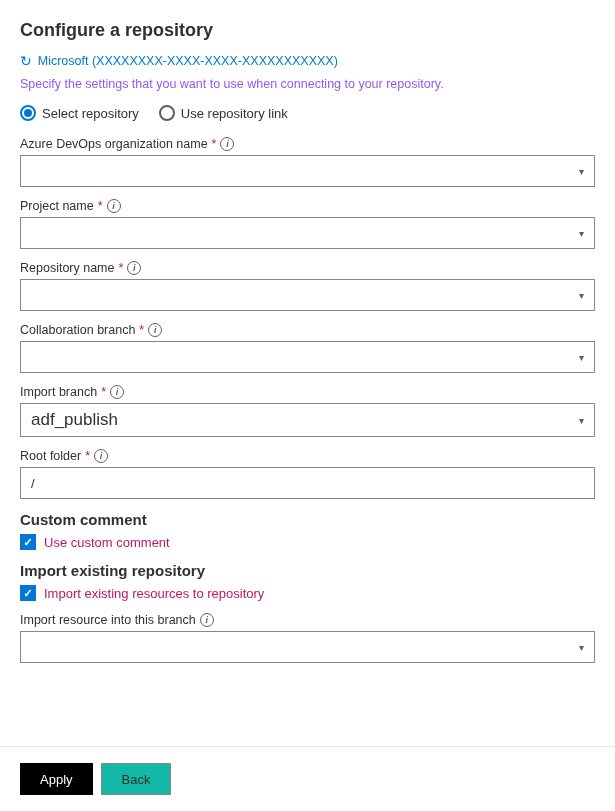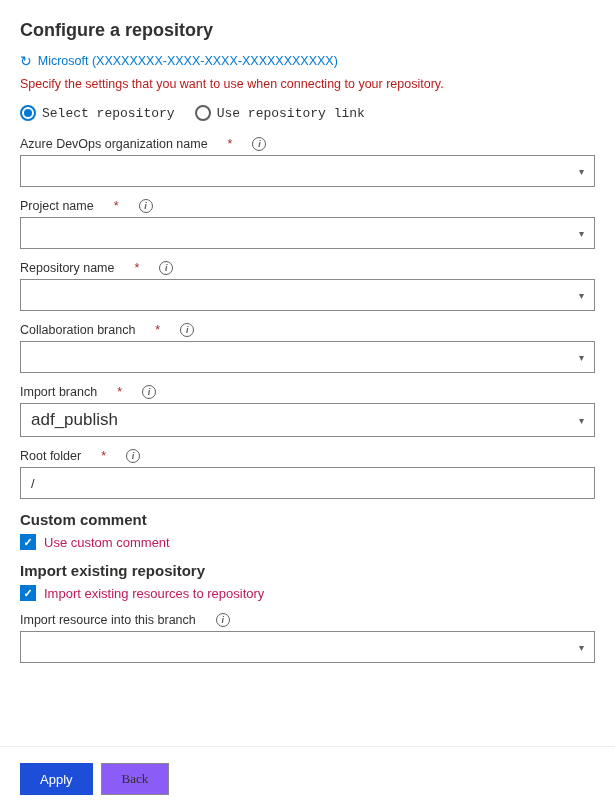--- a/index.html
+++ b/index.html
@@ -31,29 +31,28 @@
       color: #0078d4;
       font-size: 12.5px;
     }
     .refresh-icon {
       color: #0078d4;
       font-size: 14px;
       cursor: pointer;
     }
     .description {
       font-size: 12.5px;
-      color: #b91c1c;
+      color: #8b5cf6;
       margin-bottom: 14px;
     }
     .radio-group {
       display: flex;
       align-items: flex-end;
       gap: 20px;
       margin-bottom: 16px;
-      font-family: Liberation Mono, monospace;
     }
     .radio-option {
       display: flex;
       align-items: center;
       gap: 6px;
       cursor: pointer;
     }
     .radio-circle {
       width: 16px;
       height: 16px;
@@ -81,21 +80,21 @@
     }
     .field-group {
       margin-bottom: 12px;
     }
     .field-label {
       font-size: 12.5px;
       color: #323130;
       margin-bottom: 4px;
       display: flex;
       align-items: center;
-      gap: 20px;
+      gap: 4px;
     }
     .required-star {
       color: #a4262c;
     }
     .info-icon {
       width: 14px;
       height: 14px;
       border-radius: 50%;
       border: 1.5px solid #605e5c;
       display: inline-flex;
@@ -177,36 +176,36 @@
       margin: 0 -20px;
     }
     .footer {
       padding: 16px 20px;
       display: flex;
       align-items: center;
       gap: 8px;
       margin: 0 -20px;
     }
     .btn-primary {
-      background: #1d4ed8;
+      background: #000000;
       color: #fff;
       border: none;
       padding: 6px 20px;
       font-size: 13px;
       font-family: inherit;
       cursor: pointer;
       min-height: 32px;
     }
     .btn-secondary {
-      background: #8b5cf6;
+      background: #14b8a6;
       color: #323130;
       border: 1px solid #8a8886;
       padding: 6px 20px;
       font-size: 13px;
-      font-family: Liberation Serif, serif;
+      font-family: Liberation Sans, sans-serif;
       cursor: pointer;
       min-height: 32px;
     }
     .content-area {
       flex: 1;
     }
   </style>
 </head>
 <body>
 

